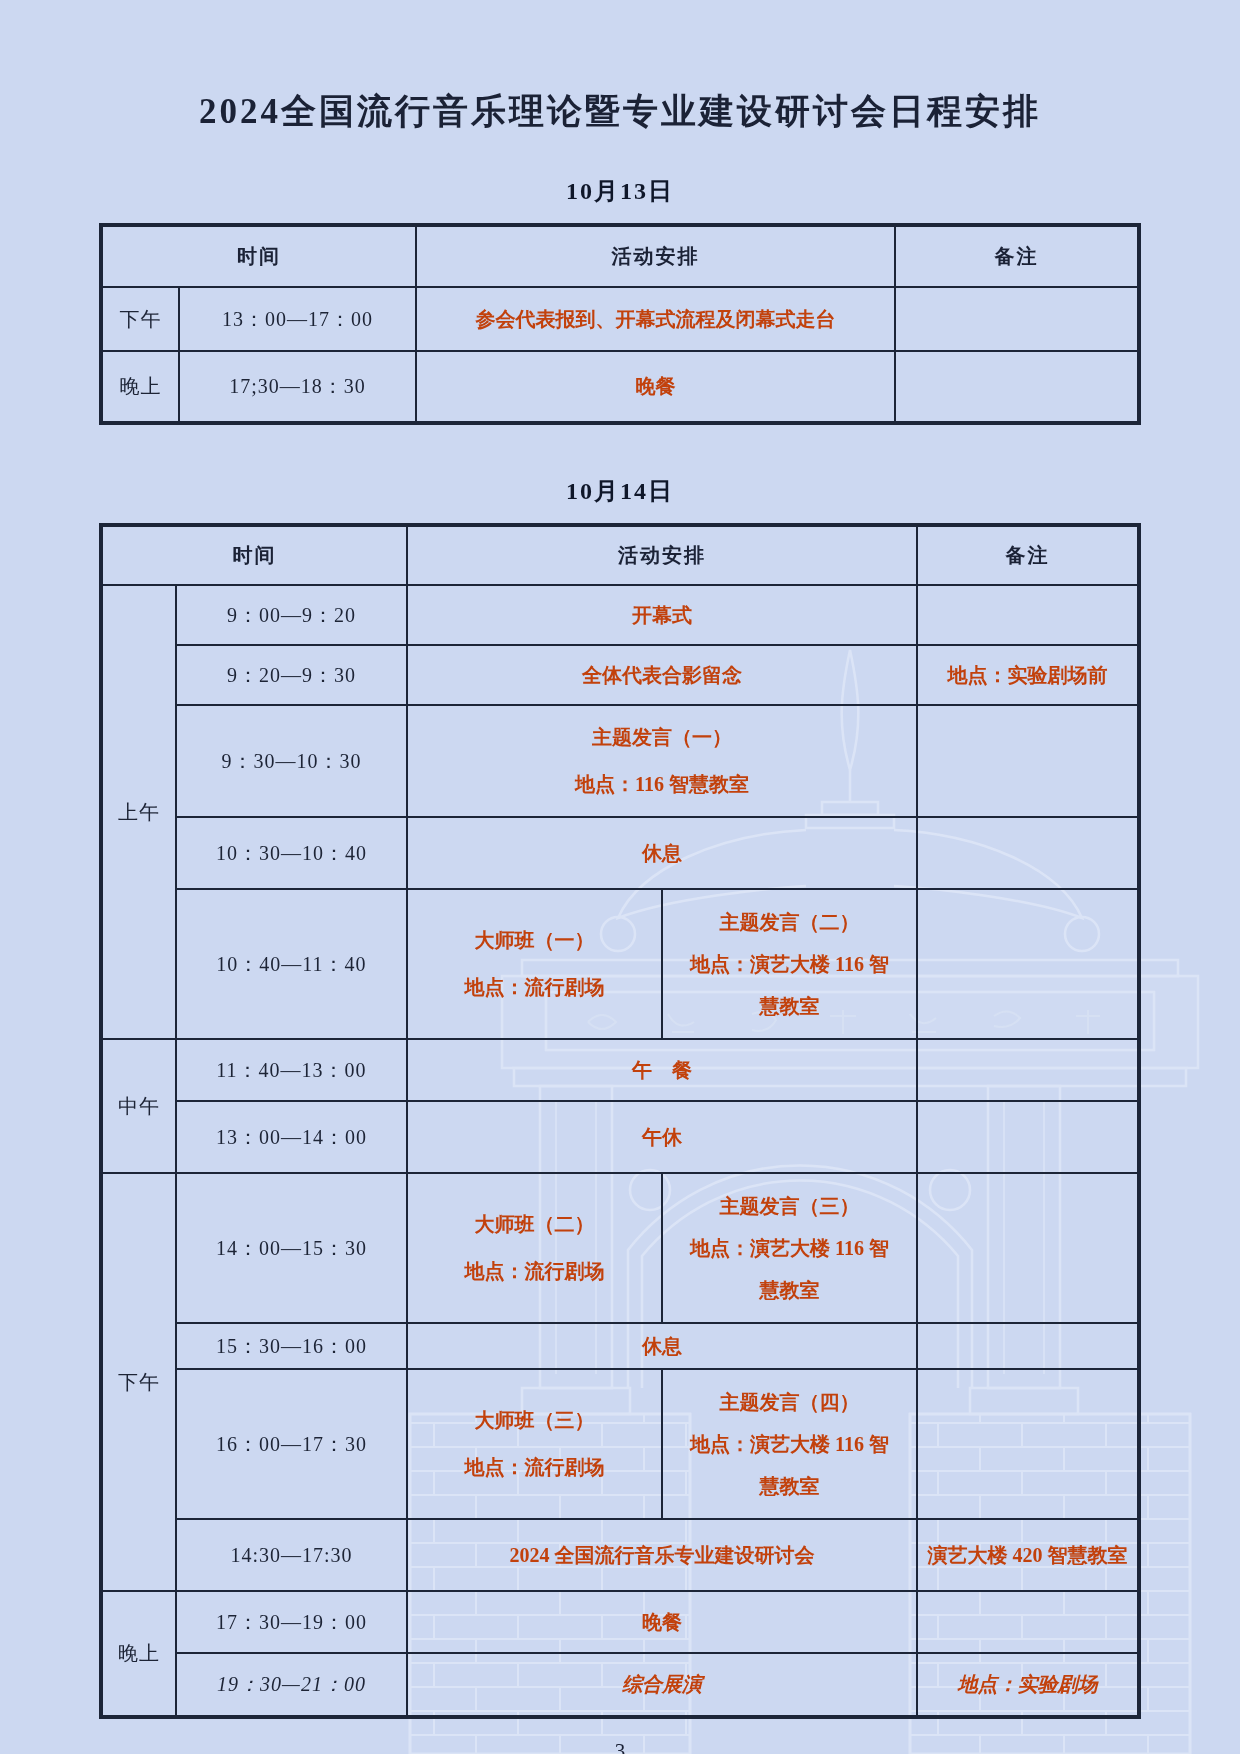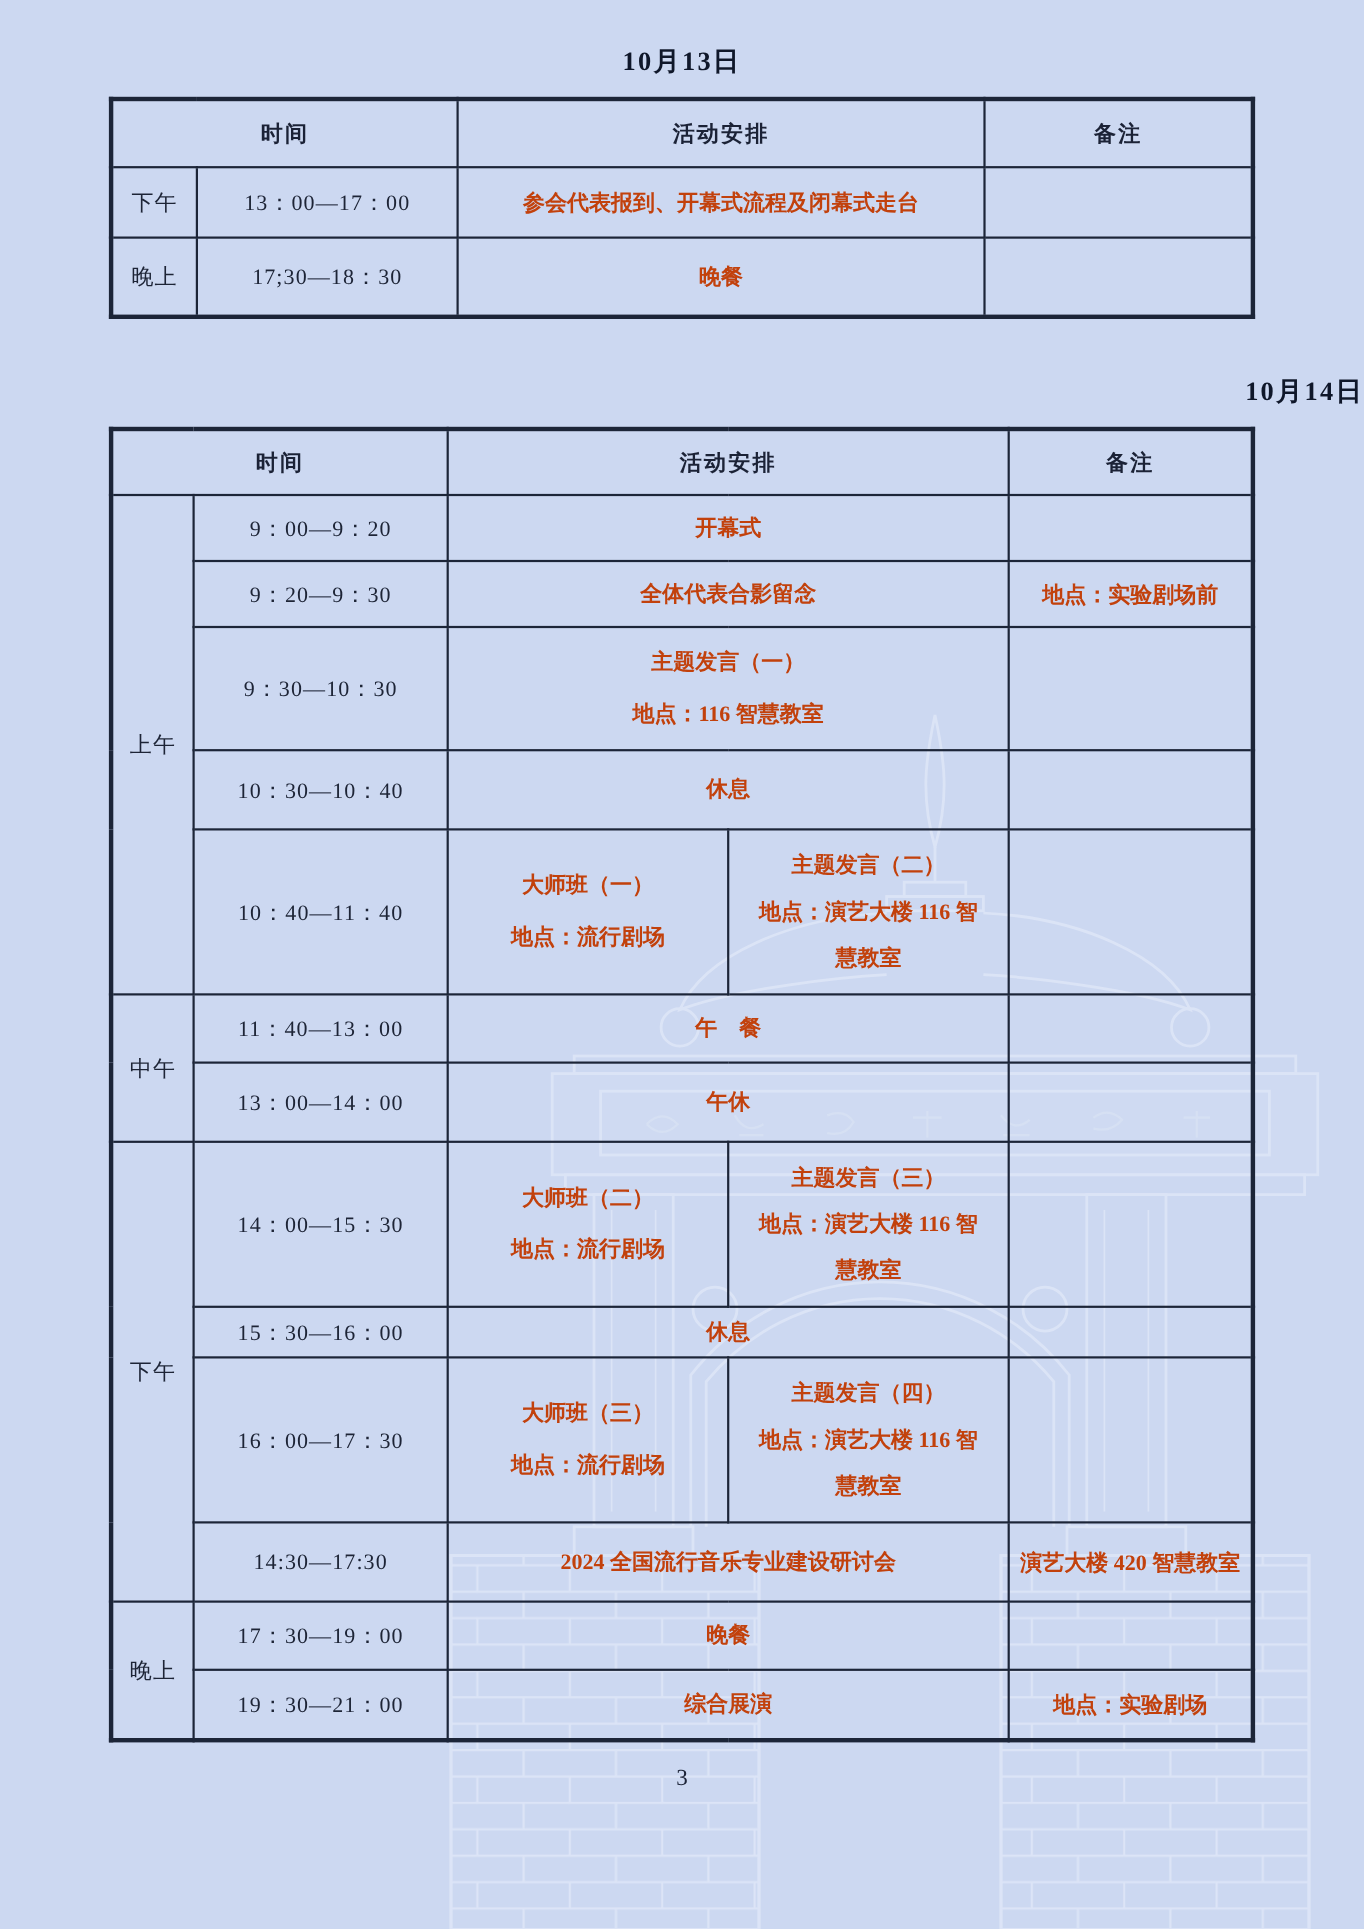--- a/index.html
+++ b/index.html
@@ -24,21 +24,21 @@
     color:#1b2236;
   }
   .date-heading{
     text-align:center;
     font-size:24px;
     font-weight:700;
     letter-spacing:2px;
     color:#0f172a;
   }
   .date-1{margin-top:40px;}
-  .date-2{margin-top:50px;text-align:right;}
+  .date-2{margin-top:50px;}
 
   table.sched{
     width:1038px;
     margin:16px auto 0 auto;
     border-collapse:collapse;
     table-layout:fixed;
     background:transparent;
   }
   table.sched, table.sched td, table.sched th{
     border:2px solid #1c2538;
@@ -120,20 +120,21 @@
       <rect x="620" y="758" width="108" height="26"></rect>
 
       <rect x="60" y="784" width="280" height="340" fill="url(#brick)"></rect>
       <rect x="560" y="784" width="280" height="340" fill="url(#brick)"></rect>
       <rect x="60" y="784" width="280" height="340"></rect>
       <rect x="560" y="784" width="280" height="340"></rect>
     </g>
   </svg>
 
   <div class="content">
+    <div class="doc-title">2024全国流行音乐理论暨专业建设研讨会日程安排</div>
 
     <div class="date-heading date-1">10月13日</div>
 
     <table class="sched">
       <colgroup>
         <col style="width:78px">
           <col style="width:237px">
           <col style="width:479px">
           <col style="width:244px">
       </colgroup>
@@ -278,21 +279,21 @@
       </tr>
 
       <tr style="height:62px;">
         <td class="period" rowspan="2">晚上</td>
         <td class="time">17：30—19：00</td>
         <td class="activity" colspan="2">
           <div class="line">晚餐</div>
         </td>
         <td class="notes"></td>
       </tr>
-      <tr style="height:64px;">
+      <tr style="height:64px;font-style:italic;">
         <td class="time">19：30—21：00</td>
         <td class="activity" colspan="2">
           <div class="line">综合展演</div>
         </td>
         <td class="notes">地点：实验剧场</td>
       </tr>
     </tbody>
       </table>
 
     <div class="page-number">3</div>

